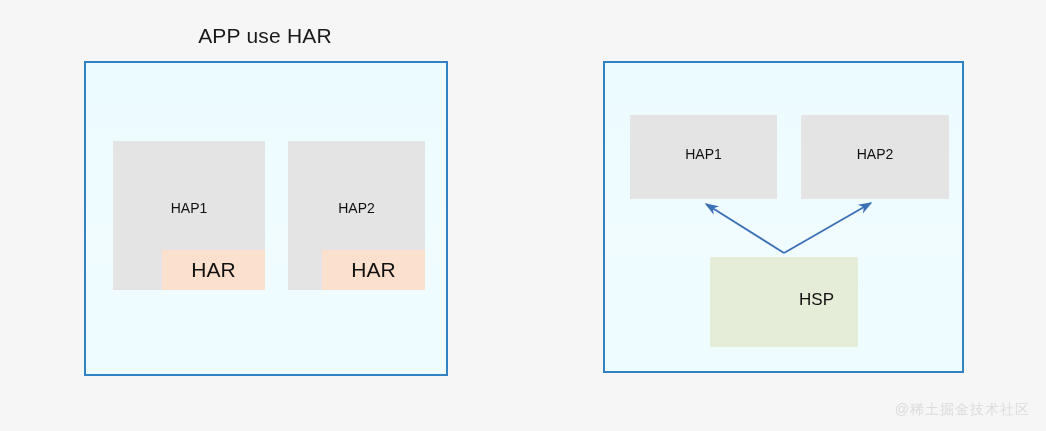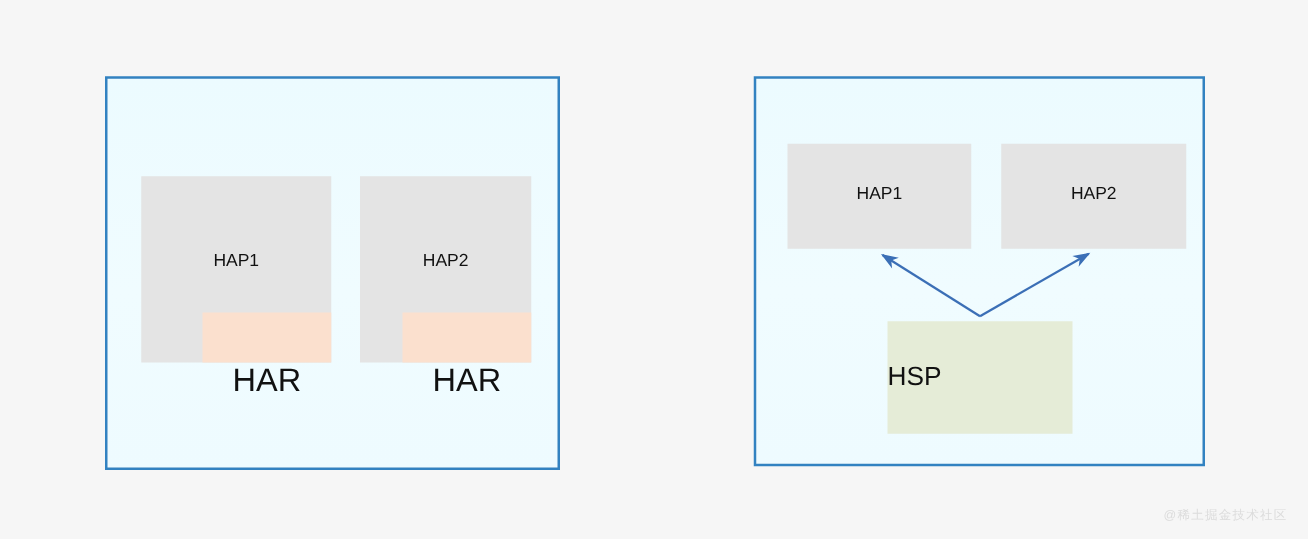--- a/index.html
+++ b/index.html
@@ -63,24 +63,23 @@
   #hap2-har-label { left: 288px; top: 200px; width: 137px; text-align: center; }
 
   
   .har-box {
     position: absolute;
     background: #fbe0ce;
     box-sizing: border-box;
   }
   .har-label {
     position: absolute;
-    font-size: 26px;
+    font-size: 21px;
     color: #111;
     white-space: nowrap;
-    margin-top: 31px;
   }
   #har1 { left: 162px; top: 250px; width: 103px; height: 40px; }
   #har2 { left: 322px; top: 250px; width: 103px; height: 40px; }
   #har1-label { left: 162px; top: 258px; width: 103px; text-align: center; }
   #har2-label { left: 322px; top: 258px; width: 103px; text-align: center; }
 
   
   #hap1-hsp { left: 630px; top: 115px; width: 147px; height: 84px; }
   #hap2-hsp { left: 801px; top: 115px; width: 148px; height: 84px; }
   #hap1-hsp-label { left: 630px; top: 146px; width: 147px; text-align: center; }
@@ -89,52 +88,53 @@
   
   .hsp-box {
     position: absolute;
     background: #e5ecd7;
     box-sizing: border-box;
   }
   #hsp { left: 710px; top: 257px; width: 148px; height: 90px; }
   #hsp-label {
     position: absolute;
     left: 710px; top: 290px; width: 124px;
-    text-align: left;
-    font-size: 21px;
+    text-align: right;
+    font-size: 17px;
     color: #111;
     white-space: nowrap;
   }
 
   
   #arrows {
     position: absolute;
     left: 603px;
     top: 61px;
     width: 361px;
     height: 312px;
     pointer-events: none;
   }
 
   
   #watermark {
     position: absolute;
     right: 16px;
     bottom: 12px;
-    font-size: 10px;
+    font-size: 14px;
     color: #dcdcdc;
     letter-spacing: 1px;
     white-space: nowrap;
   }
 </style>
 </head>
 <body>
 
 <div class="stage">
 
+  <div class="panel-title" id="title-har">APP use HAR</div>
 
   <div class="app-container" id="app-har"></div>
 
   <div class="hap-box" id="hap1-har"></div>
   <div class="hap-label" id="hap1-har-label">HAP1</div>
 
   <div class="har-box" id="har1"></div>
   <div class="har-label" id="har1-label">HAR</div>
 
   <div class="hap-box" id="hap2-har"></div>

